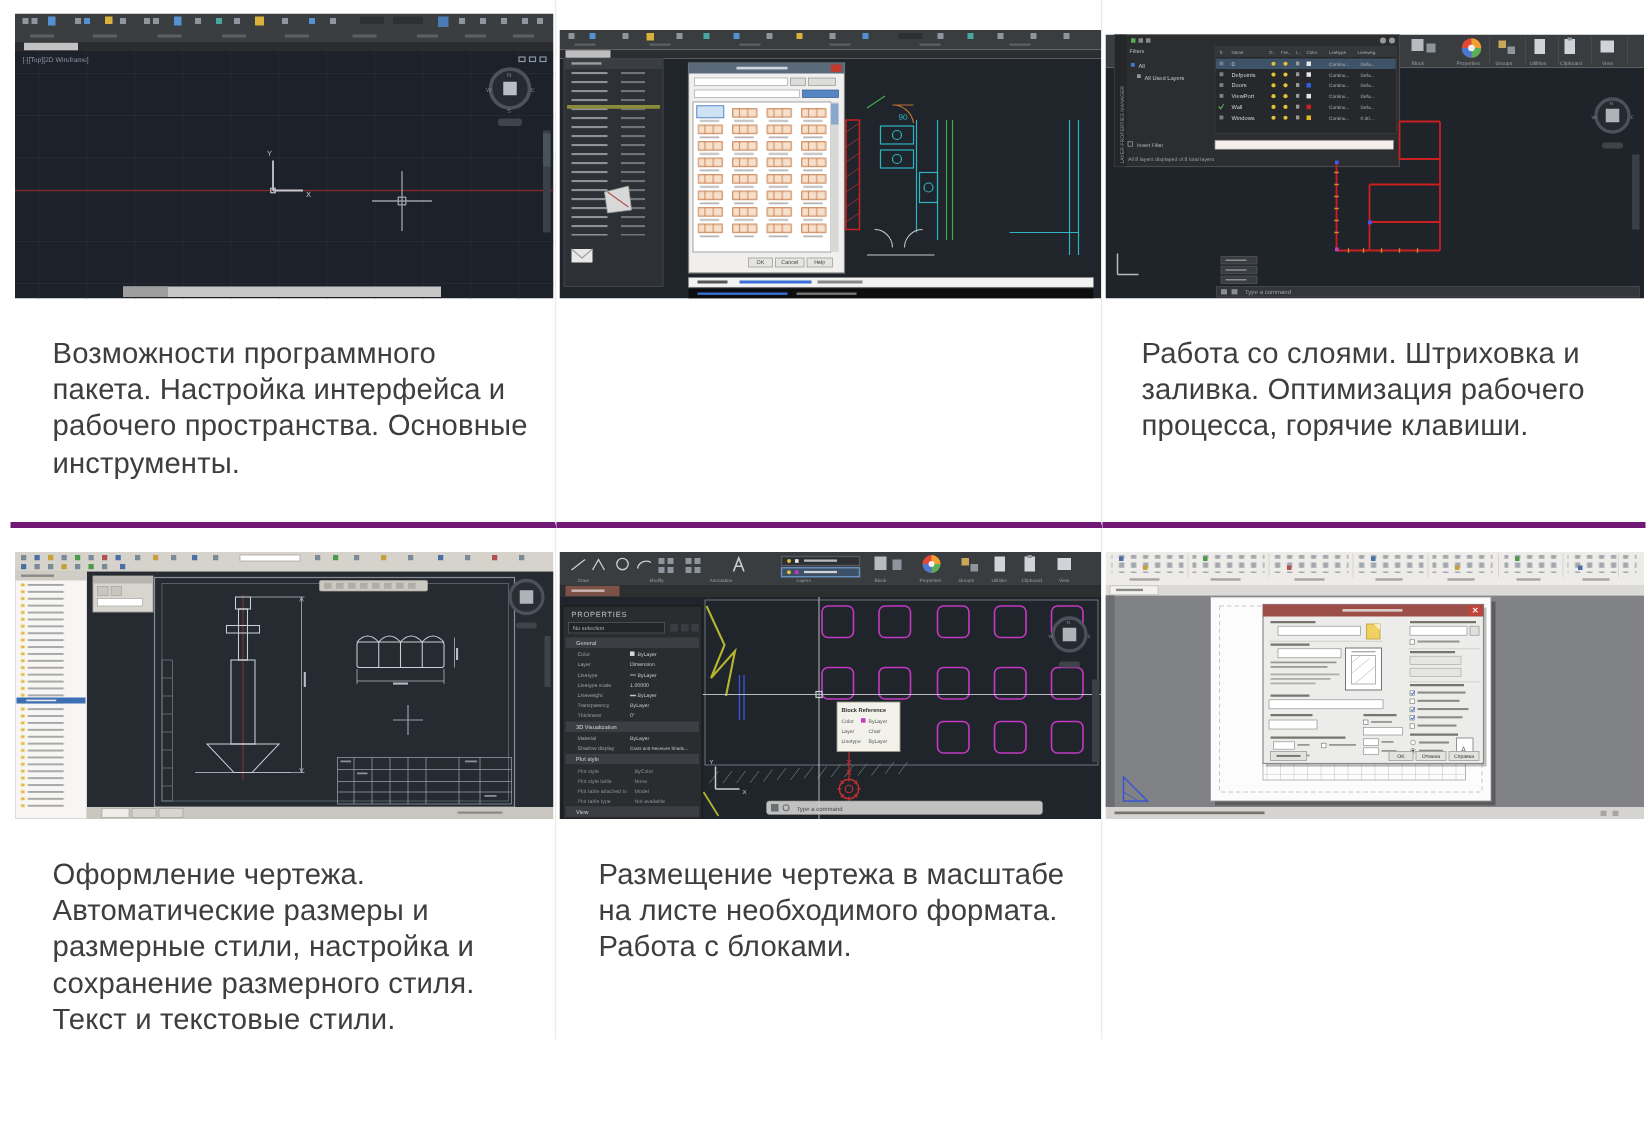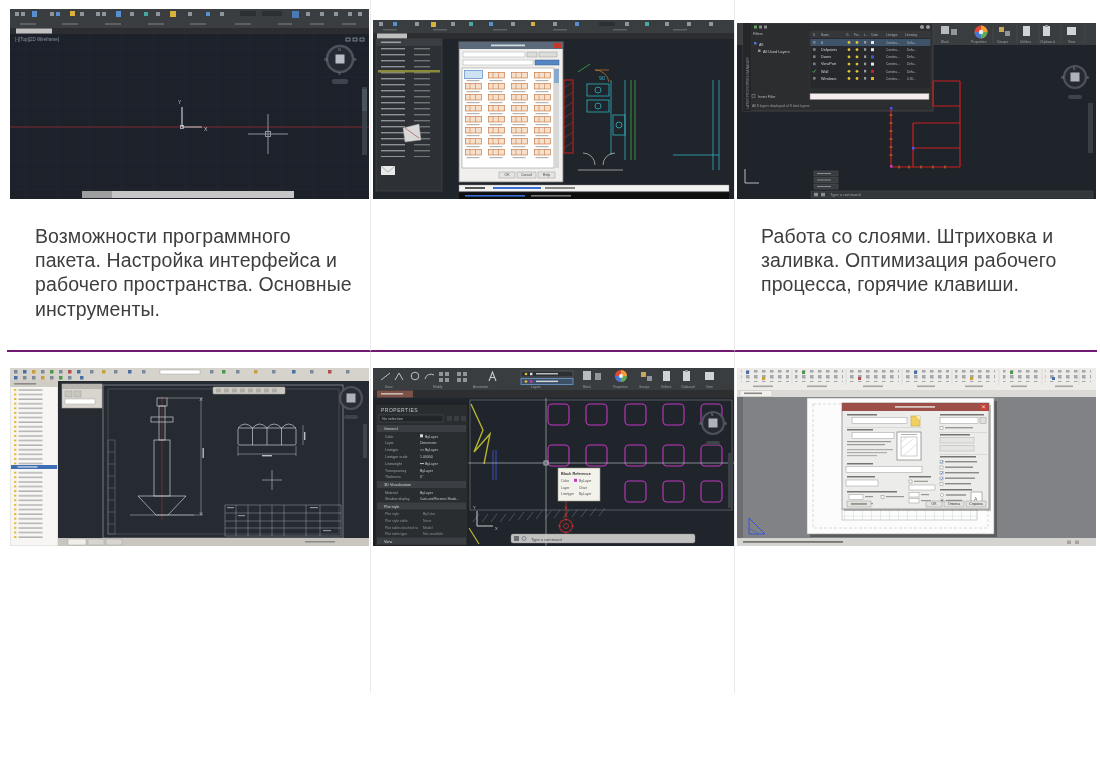--- a/index.html
+++ b/index.html
@@ -1,20 +1,20 @@
 <!DOCTYPE html>
 <html><head>
 <meta charset="utf-8">
 <style>
   html,body{margin:0;padding:0;background:#fff;}
   body{width:1100px;height:758px;position:relative;font-family:"Liberation Sans",sans-serif;overflow:hidden;}
   .grid{position:absolute;left:7px;top:0;display:grid;grid-template-columns:364px 364px 362px;grid-template-rows:352px 341px;}
   .cell{box-sizing:border-box;background:#fff;}
   .cell.c0,.cell.c1{border-right:1px solid #eaeaea;}
-  .cell.r0{border-bottom:2px solid #701a75;}
+  .cell.r0{border-bottom:4px solid #701a75;}
   .thumbA{height:199px;display:flex;align-items:flex-end;padding-left:3px;}
   .c1 .thumbA,.c2 .thumbA{padding-left:2px;}
   .thumbB{padding:16px 0 0 3px;}
   .c1 .thumbB,.c2 .thumbB{padding-left:2px;}
   .desc{white-space:pre-line;margin:25px 18px 0 28px;font-size:19.5px;line-height:24.2px;color:#3e3e40;letter-spacing:.1px;}
   .c2 .desc{margin-left:26px;}
   svg{display:block;}
   svg text{font-family:"Liberation Sans",sans-serif;}
 </style>
 </head>
@@ -508,20 +508,25 @@
         <rect x="353" y="56" width="4" height="34" fill="#3f444a"></rect>
         <g>
           <rect x="48" y="170" width="311" height="8" fill="#c9c6c0"></rect>
           <rect x="58" y="171" width="18" height="6" fill="#efeeea" stroke="#999999" stroke-width="0.4"></rect>
           <rect x="78" y="171" width="16" height="6" fill="#d8d5cf" stroke="#999999" stroke-width="0.4"></rect>
           <rect x="96" y="171" width="16" height="6" fill="#d8d5cf" stroke="#999999" stroke-width="0.4"></rect>
           <rect x="295" y="173" width="30" height="1.5" fill="#8a8a86"></rect>
         </g>
       </svg>
     </div>
+    <p class="desc">Оформление чертежа.
+Автоматические размеры и
+размерные стили, настройка и
+сохранение размерного стиля.
+Текст и текстовые стили.</p>
   </div>
 
   <div class="cell c1 r1">
     <div class="thumbB">
       <svg width="361" height="178" viewBox="0 0 361 178">
         <rect width="361" height="22" fill="#3a3d40"></rect>
         <g stroke="#c8cdd2" fill="none" stroke-width="0.9">
           <path d="M8 12 l9 -7"></path>
             <path d="M22 12 l4 -7 l4 7"></path>
           <circle cx="42" cy="8" r="3.8"></circle>
@@ -692,20 +697,23 @@
           <circle cx="340" cy="55" r="11" fill="#262a30" stroke="#4d525a" stroke-width="2.2"></circle>
           <rect x="335.5" y="50.5" width="9" height="9" fill="#aeb3ba"></rect>
           <text x="338" y="48" font-size="3.2" fill="#858a90">N</text>
           <text x="326" y="57" font-size="3.2" fill="#858a90">W</text>
           <text x="352" y="57" font-size="3.2" fill="#858a90">E</text>
         </g>
         <rect x="333" y="73" width="14" height="4" rx="2" fill="#3f444a"></rect>
         <rect x="355" y="85" width="5" height="55" fill="#3c4148"></rect>
       </svg>
     </div>
+    <p class="desc">Размещение чертежа в масштабе
+на листе необходимого формата.
+Работа с блоками.</p>
   </div>
 
   <div class="cell c2 r1">
     <div class="thumbB">
       <svg width="359" height="178" viewBox="0 0 359 178">
         <defs>
           <pattern id="p6ric" width="8" height="6" patternUnits="userSpaceOnUse">
             <rect x="1" y="1" width="3.5" height="3.5" fill="#a3a7ad"></rect>
           </pattern>
           <pattern id="p6tbl" width="9" height="5.5" patternUnits="userSpaceOnUse">

